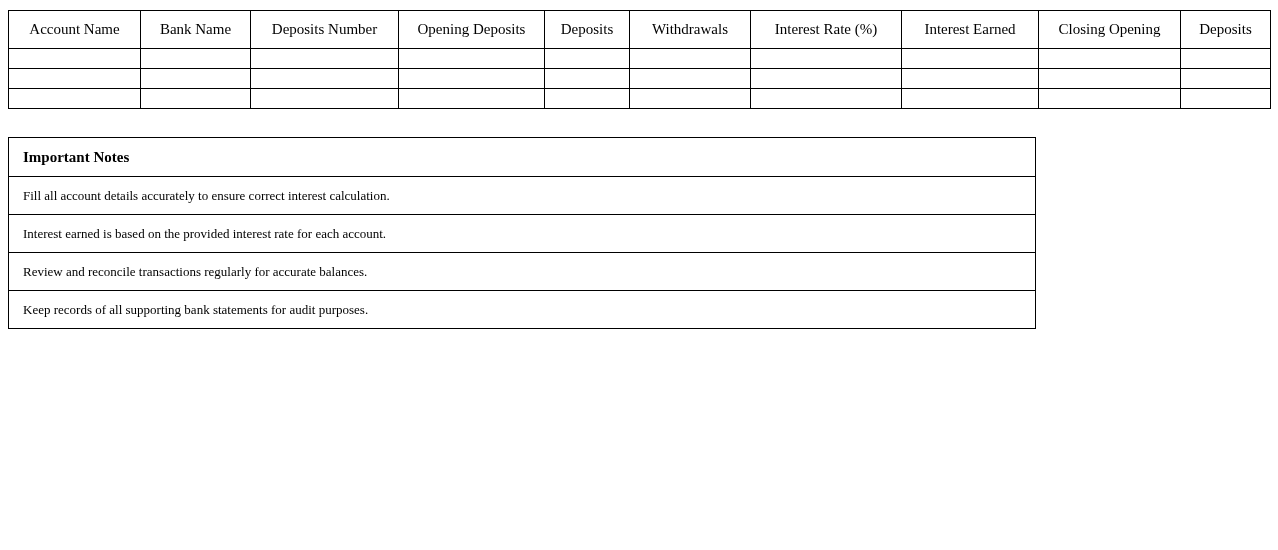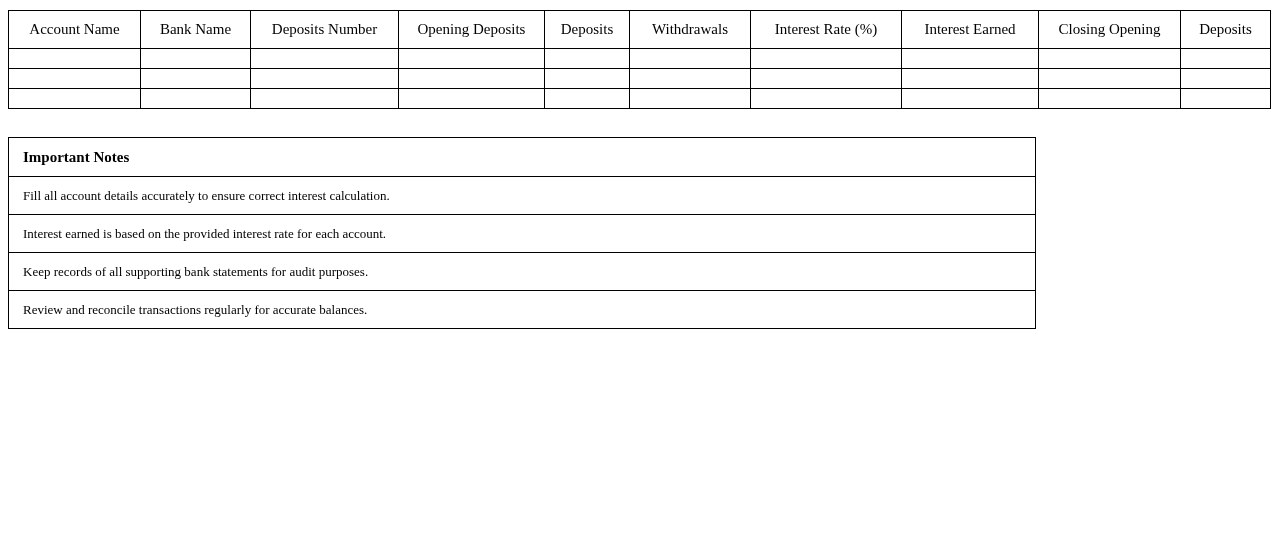--- a/index.html
+++ b/index.html
@@ -145,21 +145,21 @@
       <tr class="notes-header">
         <td>Important Notes</td>
       </tr>
       <tr>
         <td>Fill all account details accurately to ensure correct interest calculation.</td>
       </tr>
       <tr>
         <td>Interest earned is based on the provided interest rate for each account.</td>
       </tr>
       <tr>
-        <td>Keep records of all supporting bank statements for audit purposes.</td>
+        <td>Review and reconcile transactions regularly for accurate balances.</td>
       </tr>
       <tr>
-        <td>Review and reconcile transactions regularly for accurate balances.</td>
+        <td>Keep records of all supporting bank statements for audit purposes.</td>
       </tr>
     </tbody>
   </table>
 
 </div>
 
 </body></html>

